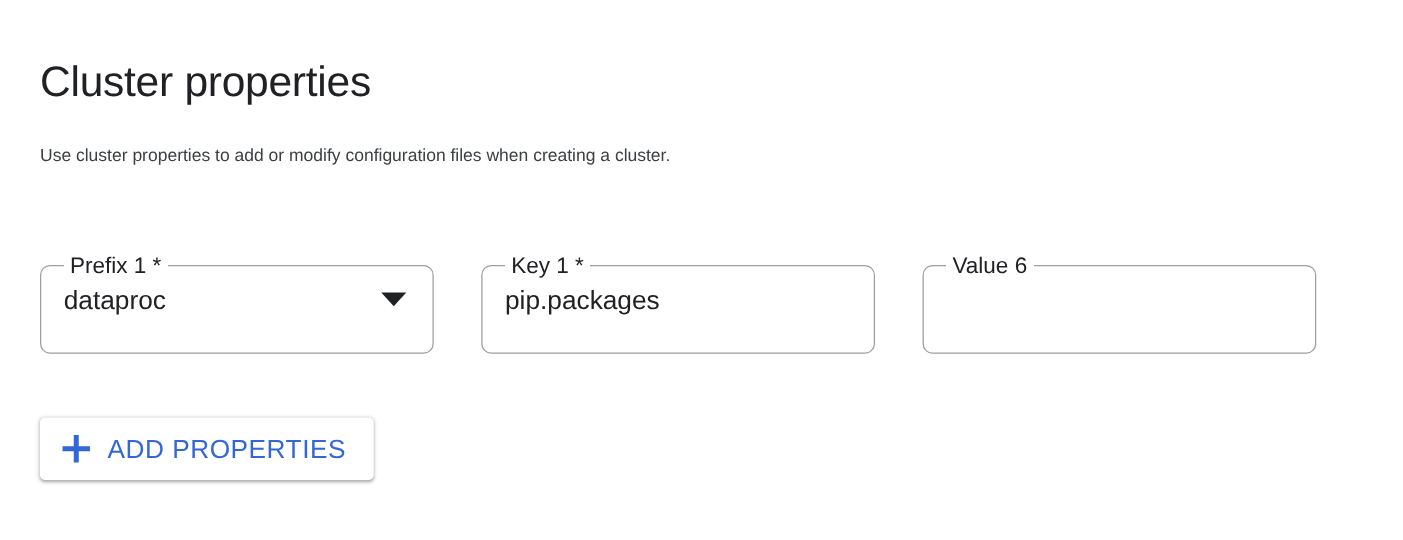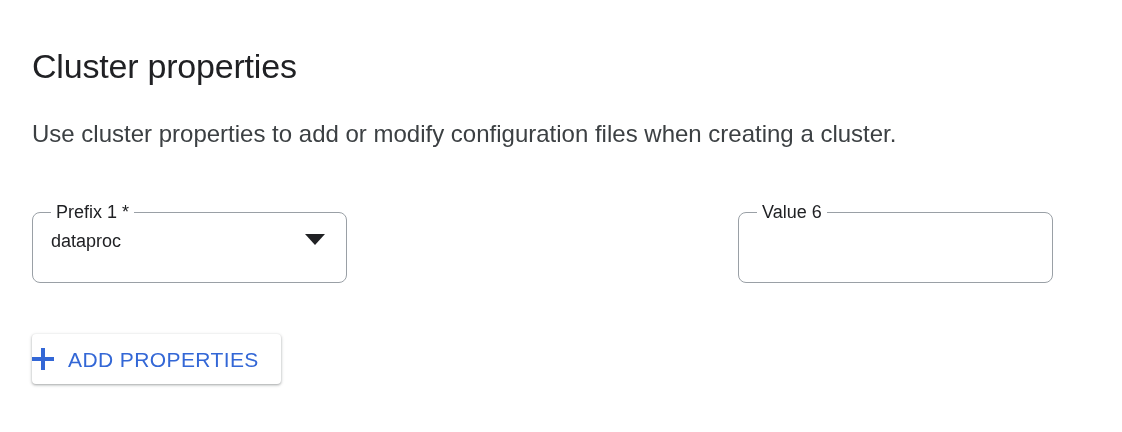--- a/index.html
+++ b/index.html
@@ -32,21 +32,21 @@
     font-weight: 500;
     letter-spacing: -0.2px;
     color: #202124;
     white-space: nowrap;
   }
 
   .page-description {
     position: absolute;
     left: 32px;
     top: 97px;
-    font-size: 24px;
+    font-size: 14px;
     line-height: 26px;
     font-weight: 400;
     color: #3c4043;
     white-space: nowrap;
   }
 
   
   .field-row {
     position: absolute;
     left: 32px;
@@ -92,21 +92,21 @@
   }
 
   .field-value {
     position: absolute;
     left: 19px;
     right: 13px;
     top: 22px;
     height: 32px;
     display: flex;
     align-items: center;
-    font-size: 18px;
+    font-size: 21px;
     line-height: 30px;
     font-weight: 400;
     color: #202124;
     overflow: hidden;
     white-space: nowrap;
   }
   .field.f1 .field-value { right: 56px; }
 
   .dropdown-arrow {
     position: absolute;
@@ -122,21 +122,21 @@
   
   .add-button {
     position: absolute;
     left: 32px;
     top: 334px;
     height: 50px;
     box-sizing: border-box;
     display: inline-flex;
     align-items: center;
     gap: 14px;
-    padding: 0 22px 0 0;
+    padding: 0 22px 0 18px;
     background: #ffffff;
     border: none;
     border-radius: 4px;
     box-shadow: 0 1px 2px 0 rgba(60,64,67,.30), 0 1px 3px 1px rgba(60,64,67,.15);
     cursor: pointer;
     font-family: "Liberation Sans", sans-serif;
   }
 
   .plus-icon {
     position: relative;
@@ -178,20 +178,26 @@
   <div class="field-row">
 
     <div class="field f1">
       <fieldset class="field-outline">
         <legend class="field-legend">Prefix 1 *</legend>
       </fieldset>
       <div class="field-value">dataproc</div>
       <span class="dropdown-arrow"></span>
     </div>
 
+    <div class="field f2">
+      <fieldset class="field-outline">
+        <legend class="field-legend">Key 1 *</legend>
+      </fieldset>
+      <div class="field-value">pip.packages</div>
+    </div>
 
     <div class="field f3">
       <fieldset class="field-outline">
         <legend class="field-legend">Value 6</legend>
       </fieldset>
     </div>
 
   </div>
 
   <button class="add-button">

